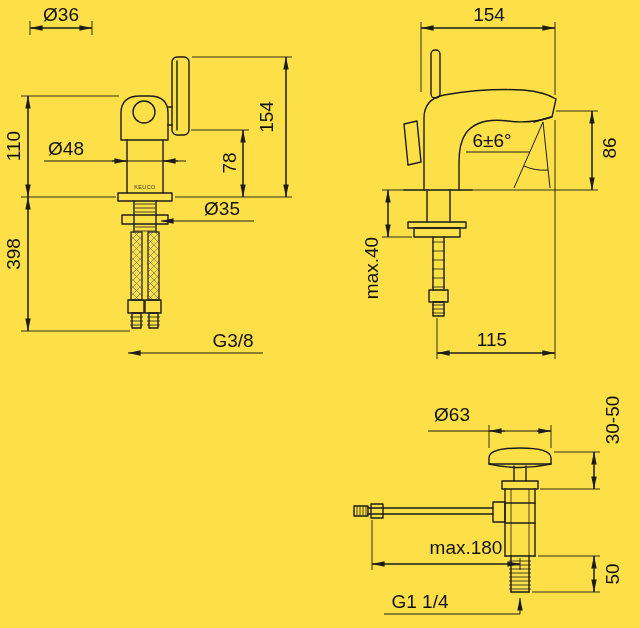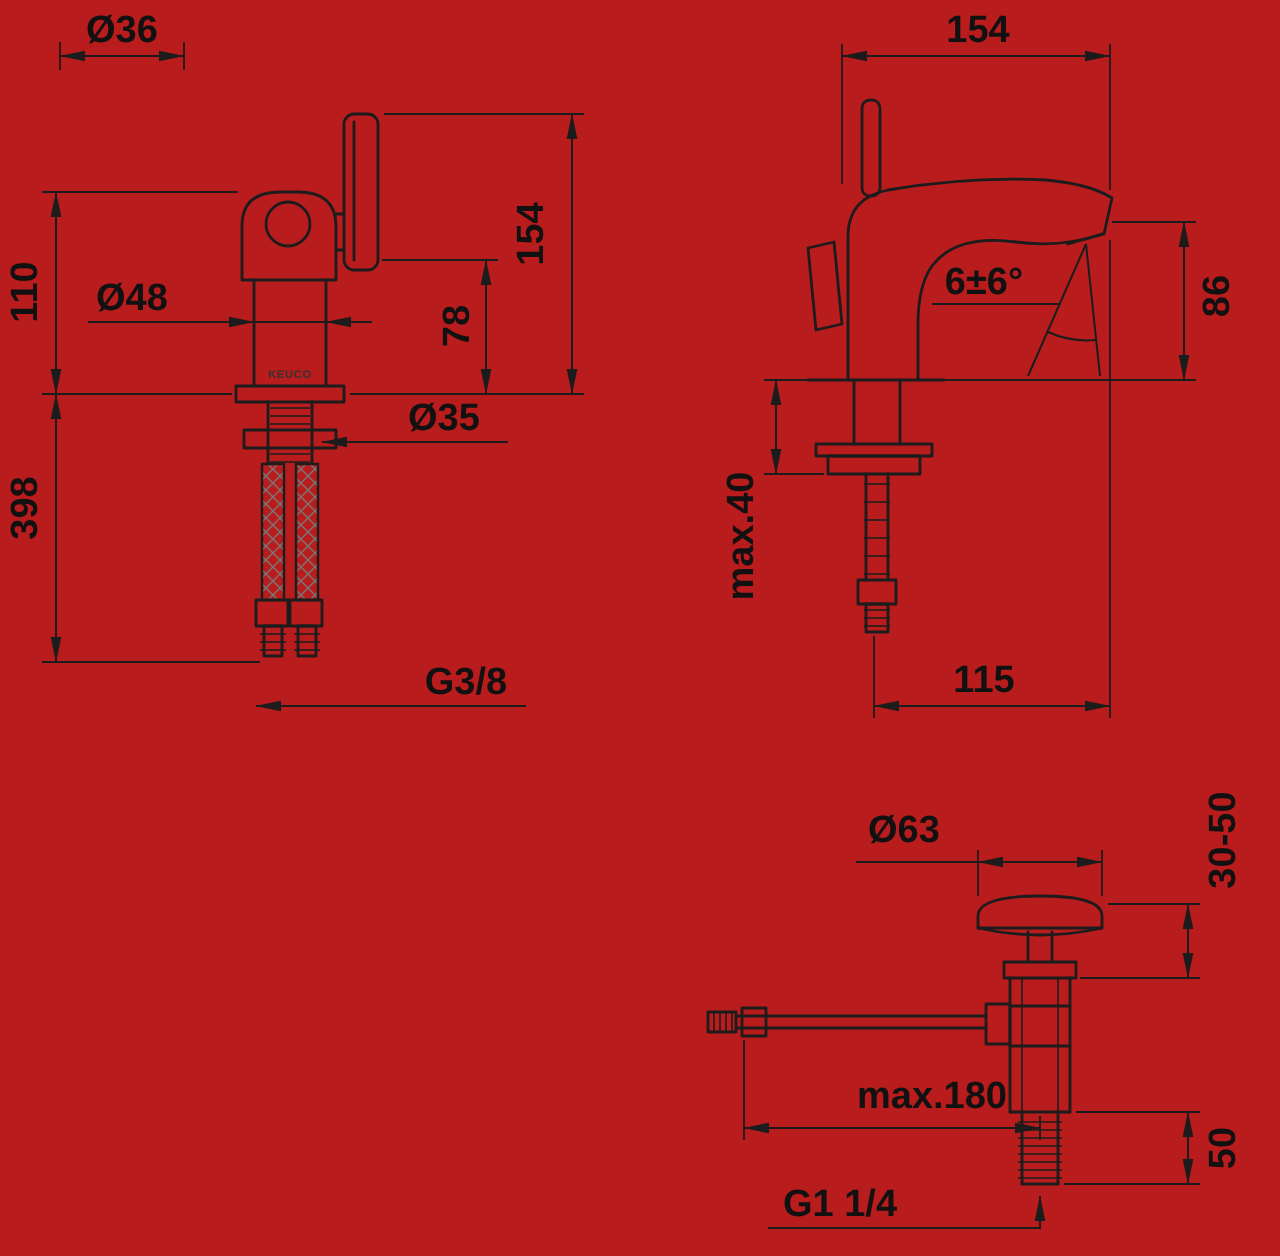--- a/index.html
+++ b/index.html
@@ -1,16 +1,16 @@
 <!DOCTYPE html>
 <html><head>
 <meta charset="utf-8">
 <style>
   html,body{margin:0;padding:0;background:#fff;}
-  .stage{width:640px;height:628px;position:relative;background:#b91c1c;font-weight:bold;}
+  .stage{width:640px;height:628px;position:relative;background:#fde047;}
   .obj{fill:none;stroke:#1c1c1c;stroke-width:1.4;stroke-linecap:round;stroke-linejoin:round;}
   .dim{fill:none;stroke:#1c1c1c;stroke-width:1;}
   .ext{fill:none;stroke:#1c1c1c;stroke-width:0.9;}
   .tick{fill:none;stroke:#1c1c1c;stroke-width:0.8;}
   .dimtext{font-family:"Liberation Sans","DejaVu Sans",sans-serif;font-size:19px;fill:#111;}
   .brand{font-family:"Liberation Sans","DejaVu Sans",sans-serif;font-size:5.5px;fill:#333;letter-spacing:0.4px;}
 </style>
 </head>
 <body>
 

